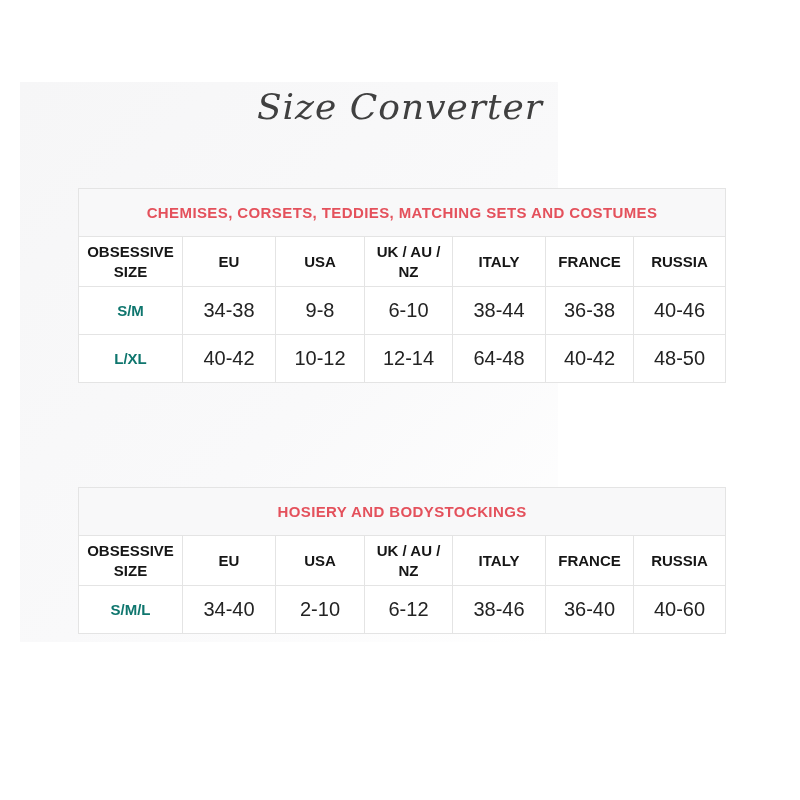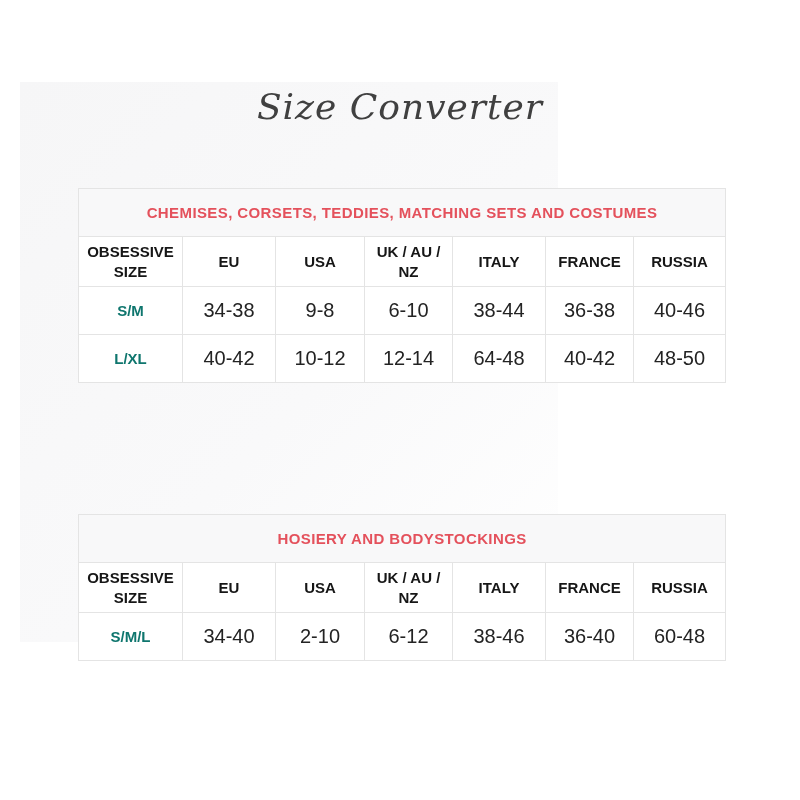--- a/index.html
+++ b/index.html
@@ -39,21 +39,21 @@
   table.size-table {
     position: absolute;
     left: 78px;
     width: 647px;
     border-collapse: collapse;
     table-layout: fixed;
     background: #ffffff;
     z-index: 1;
   }
   table.table-1 { top: 167px; margin-top: 21px; }
-  table.table-2 { top: 514px; }
+  table.table-2 { top: 487px; }
   .size-table td, .size-table th {
     border: 1px solid #e4e4e4;
     text-align: center;
     vertical-align: middle;
     padding: 2px 4px;
     box-sizing: border-box;
   }
   .size-table .caption-cell {
     height: 48px;
     background: #f8f8f9;
@@ -163,16 +163,16 @@
       <th>FRANCE</th>
       <th>RUSSIA</th>
     </tr>
     <tr>
       <td class="data-cell row-label">S/M/L</td>
       <td class="data-cell">34-40</td>
       <td class="data-cell">2-10</td>
       <td class="data-cell">6-12</td>
       <td class="data-cell">38-46</td>
       <td class="data-cell">36-40</td>
-      <td class="data-cell">60-48</td>
+      <td class="data-cell">40-60</td>
     </tr>
   </tbody>
 </table>
 
 </body></html>

